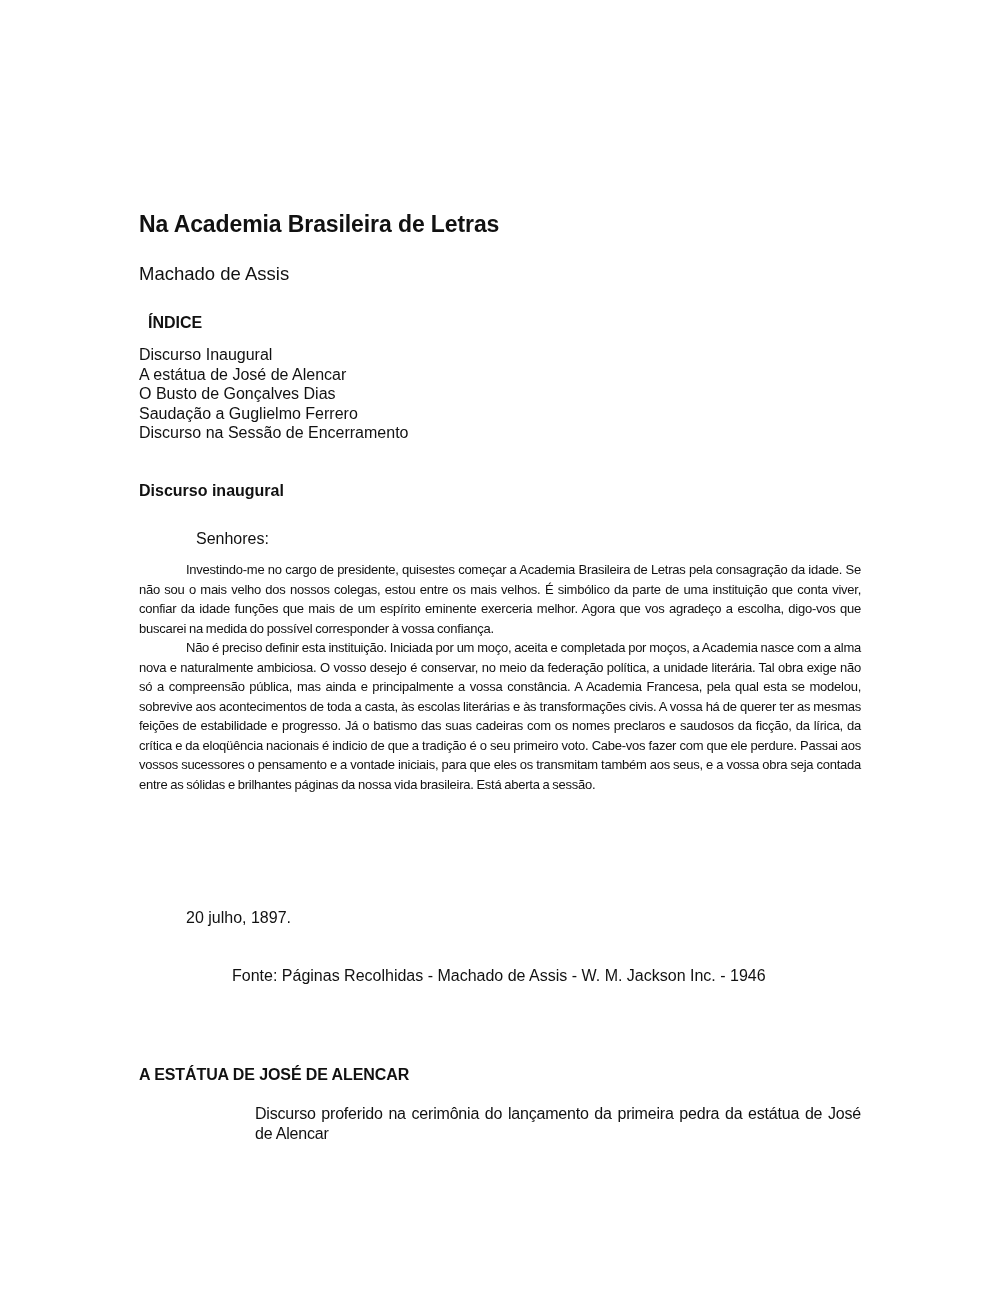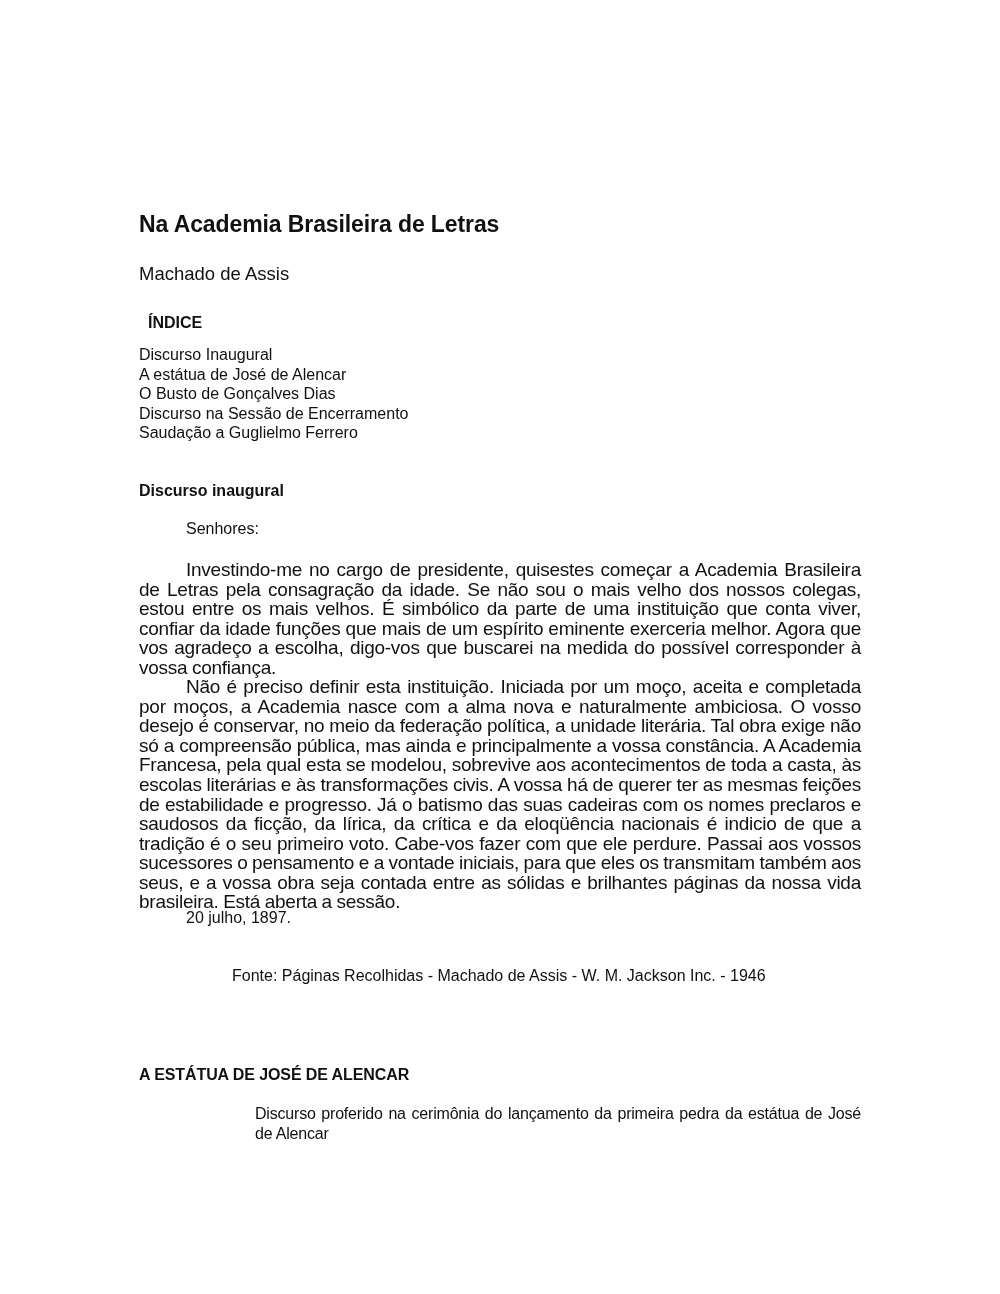--- a/index.html
+++ b/index.html
@@ -69,28 +69,28 @@
       font-weight: bold;
       margin: 0;
       white-space: nowrap;
     }
     .sec1-heading { top: 482px; }
     .salutation {
       position: absolute;
       top: 520px;
       left: 47px;
       font-size: 16px;
-      margin: 0;
+      margin: 10px;
     }
     .body-text {
       position: absolute;
       top: 560px;
       left: 0;
       width: 722px;
-      font-size: 19px;
+      font-size: 13px;
       line-height: 19.55px;
       text-align: justify;
       margin: 0;
       letter-spacing: -0.25px;
       word-spacing: -0.5px;
     }
     .body-text p {
       margin: 0;
       text-indent: 47px;
     }
@@ -134,22 +134,22 @@
   <h1 class="title">Na Academia Brasileira de Letras</h1>
 
   <div class="author">Machado de Assis</div>
 
   <h2 class="index-heading">ÍNDICE</h2>
 
   <ul class="index-list">
     <li>Discurso Inaugural</li>
     <li>A estátua de José de Alencar</li>
     <li>O Busto de Gonçalves Dias</li>
+    <li>Saudação a Guglielmo Ferrero</li>
     <li>Discurso na Sessão de Encerramento</li>
-    <li>Saudação a Guglielmo Ferrero</li>
   </ul>
 
   <h2 class="section-heading sec1-heading">Discurso inaugural</h2>
 
   <div class="salutation">Senhores:</div>
 
   <div class="body-text">
     <p>Investindo-me no cargo de presidente, quisestes começar a Academia Brasileira de Letras pela consagração da idade. Se não sou o mais velho dos nossos colegas, estou entre os mais velhos. É simbólico da parte de uma instituição que conta viver, confiar da idade funções que mais de um espírito eminente exerceria melhor. Agora que vos agradeço a escolha, digo-vos que buscarei na medida do possível corresponder à vossa confiança.</p>
     <p>Não é preciso definir esta instituição. Iniciada por um moço, aceita e completada por moços, a Academia nasce com a alma nova e naturalmente ambiciosa. O vosso desejo é conservar, no meio da federação política, a unidade literária. Tal obra exige não só a compreensão pública, mas ainda e principalmente a vossa constância. A Academia Francesa, pela qual esta se modelou, sobrevive aos acontecimentos de toda a casta, às escolas literárias e às transformações civis. A vossa há de querer ter as mesmas feições de estabilidade e progresso. Já o batismo das suas cadeiras com os nomes preclaros e saudosos da ficção, da lírica, da crítica e da eloqüência nacionais é indicio de que a tradição é o seu primeiro voto. Cabe-vos fazer com que ele perdure. Passai aos vossos sucessores o pensamento e a vontade iniciais, para que eles os transmitam também aos seus, e a vossa obra seja contada entre as sólidas e brilhantes páginas da nossa vida brasileira. Está aberta a sessão.</p>
   </div>

